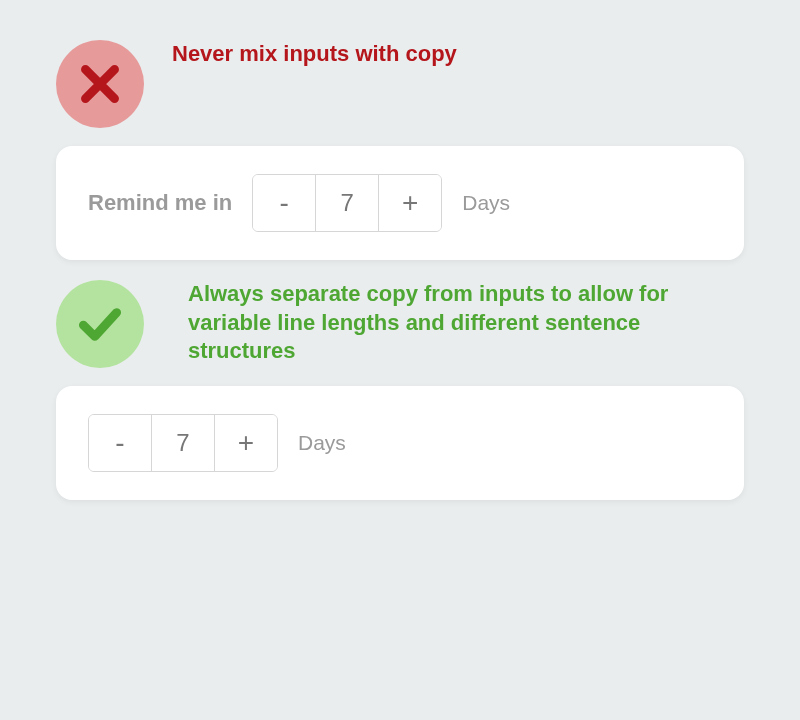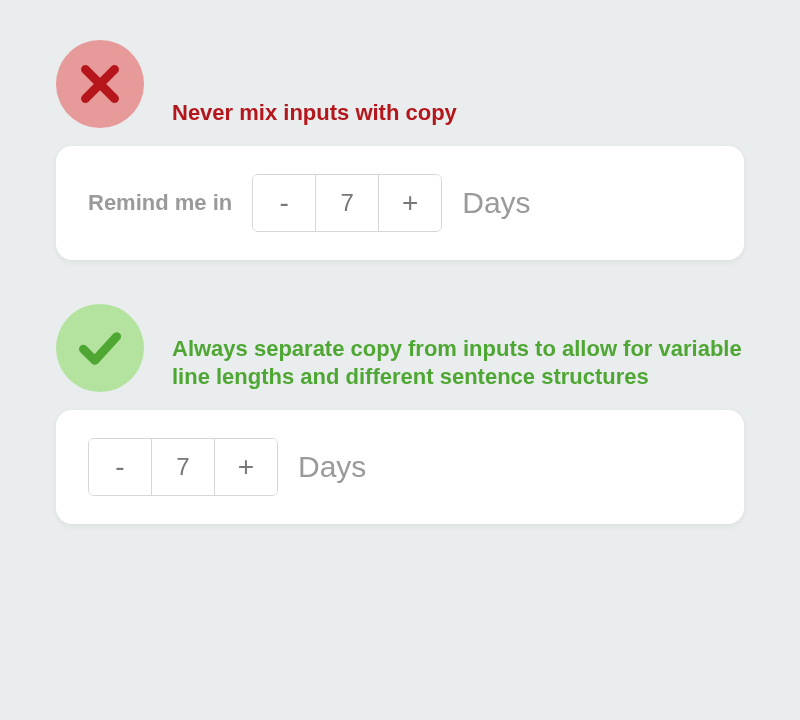--- a/index.html
+++ b/index.html
@@ -9,21 +9,21 @@
     }
     body {
       width: 800px;
       height: 720px;
       background: #e9edee;
       font-family: -apple-system, BlinkMacSystemFont, "Segoe UI", Helvetica, Arial, sans-serif;
       padding: 40px 56px;
     }
     .guideline-row {
       display: flex;
-      align-items: flex-end;
+      align-items: flex-start;
       gap: 28px;
       margin-bottom: 18px;
     }
     .icon-circle {
       width: 88px;
       height: 88px;
       border-radius: 50%;
       display: flex;
       align-items: center;
       justify-content: center;
@@ -42,27 +42,28 @@
     .guideline-text {
       font-weight: 700;
       font-size: 22px;
       line-height: 1.3;
     }
     .guideline-text.dont {
       color: #b4161b;
     }
     .guideline-text.do {
       color: #4fa733;
+      margin-left: 16px;
     }
     .card {
       background: #ffffff;
       border-radius: 16px;
       padding: 28px 32px;
       box-shadow: 0 2px 6px rgba(0,0,0,0.06);
-      margin-bottom: 44px;
+      margin-bottom: 20px;
     }
     .inline-row {
       display: flex;
       align-items: center;
       gap: 20px;
     }
     .label-text {
       color: #9a9a9a;
       font-weight: 700;
       font-size: 22px;
@@ -100,21 +101,21 @@
       font-size: 24px;
       font-weight: 400;
       color: #777;
       border-left: 1px solid #d6d6d6;
       border-right: 1px solid #d6d6d6;
       background: #fff;
     }
     .unit-text {
       color: #9a9a9a;
       font-weight: 400;
-      font-size: 30px;
+      font-size: 21px;
     }
   </style>
 </head>
 <body>
 
 <div class="guideline-row">
   <div class="icon-circle dont">
     <svg viewBox="0 0 24 24">
       <path d="M5 5 L19 19 M19 5 L5 19" stroke="#b4161b" stroke-width="4.2" stroke-linecap="round" fill="none"></path>
     </svg>

